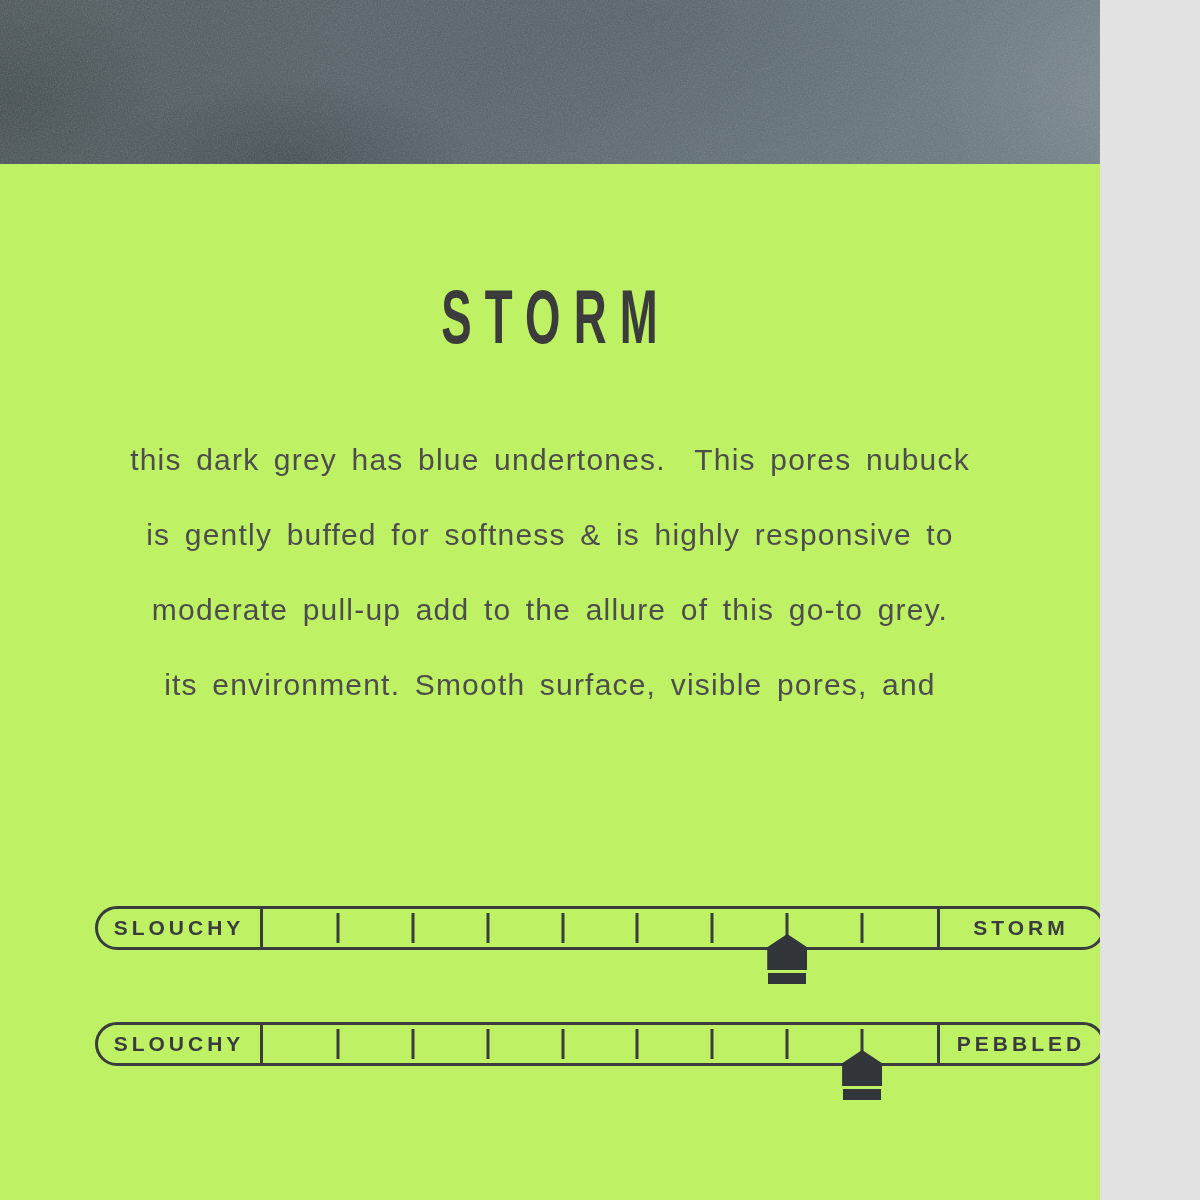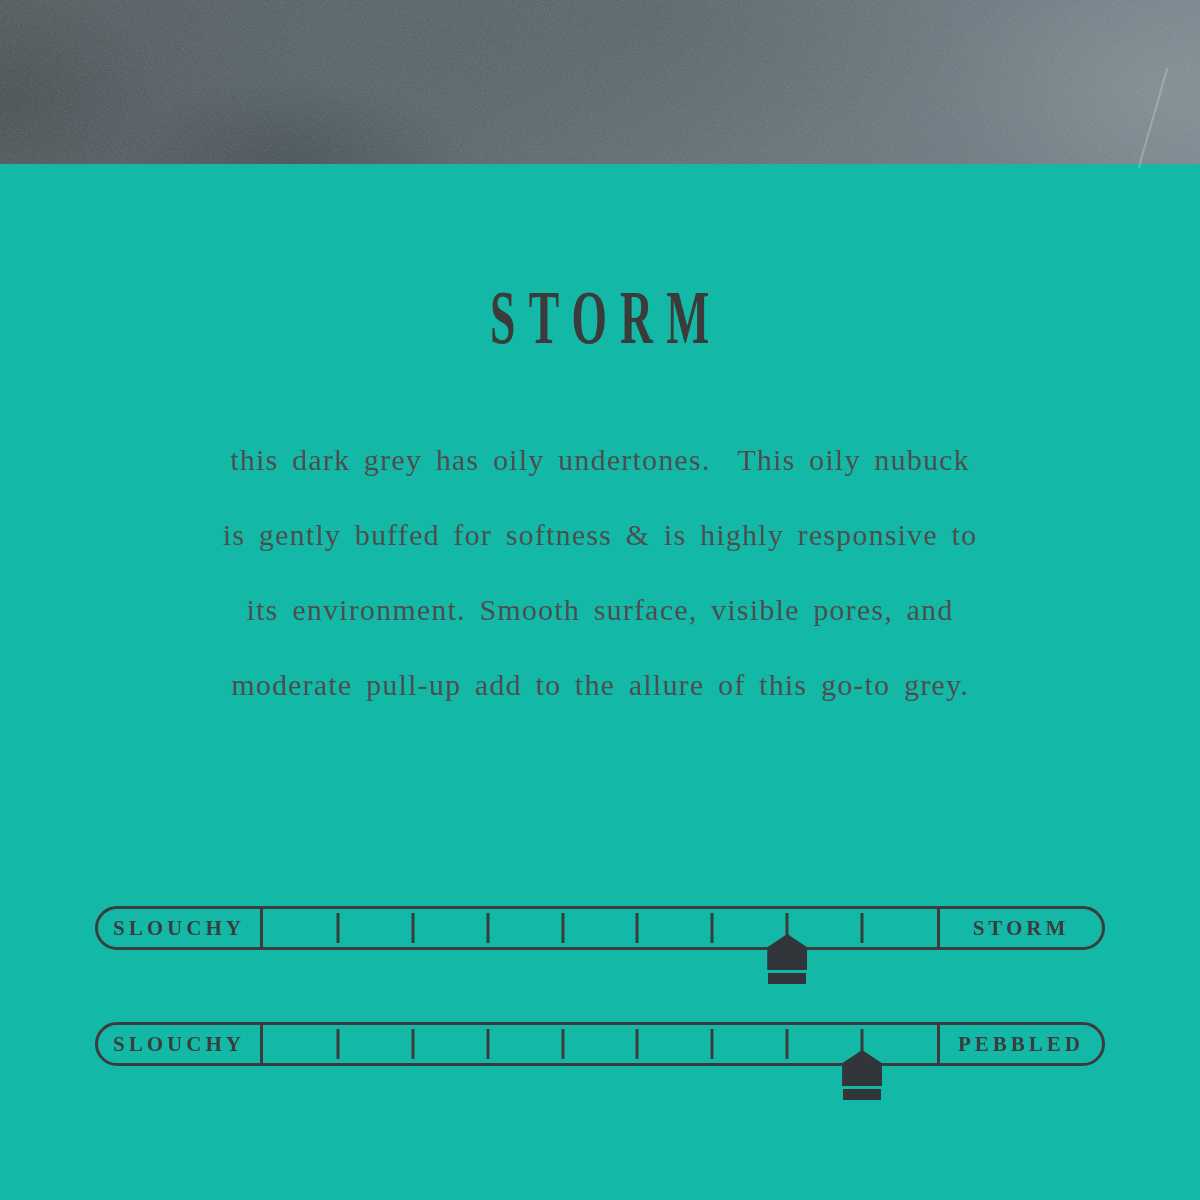--- a/index.html
+++ b/index.html
@@ -2,23 +2,22 @@
 <html><head>
 <meta charset="utf-8">
 <style>
   html,body{margin:0;padding:0;}
   body{
     width:1200px;height:1200px;
     font-family:"Liberation Sans", sans-serif;
     background:#e1e2e1;
   }
   .page{
-    position:relative;width:1200px;height:1200px;overflow:hidden;
-    background:#14b8a6;
-    font-family:Liberation Serif, serif;
+    position:relative;width:1100px;height:1200px;overflow:hidden;
+    background:#bef264;
   }
 
   
   .hero{
     position:absolute;left:0;top:0;width:1200px;height:164px;
     background:
       radial-gradient(260px 120px at 24% 98%, rgba(28,38,42,0.28), transparent 70%),
       radial-gradient(220px 150px at 1% 60%, rgba(28,38,42,0.22), transparent 70%),
       radial-gradient(420px 200px at 55% 10%, rgba(20,28,32,0.10), transparent 75%),
       radial-gradient(320px 180px at 97% 55%, rgba(255,255,255,0.10), transparent 72%),
@@ -97,24 +96,24 @@
         </filter>
       </defs>
       <rect width="1200" height="164" filter="url(#grainF)" opacity="0.22"></rect>
     </svg>
     <div class="scratch"></div>
   </div>
 
   <h1 class="title"><span class="title-inner">STORM</span></h1>
 
   <div class="desc">
-      <div class="desc-line">this dark grey has oily undertones.  This oily nubuck</div>
+      <div class="desc-line">this dark grey has blue undertones.  This pores nubuck</div>
       <div class="desc-line">is gently buffed for softness &amp; is highly responsive to</div>
+      <div class="desc-line">moderate pull-up add to the allure of this go-to grey.</div>
       <div class="desc-line">its environment. Smooth surface, visible pores, and</div>
-      <div class="desc-line">moderate pull-up add to the allure of this go-to grey.</div>
     </div>
 
   <div class="scale scale-1">
     <div class="scale-label left">SLOUCHY</div>
     <div class="scale-track">
       <div class="scale-marker" style="left: 77.7778%;">
         <div class="marker-pointer"></div>
         <div class="marker-base"></div>
       </div>
     <div class="tick" style="left: 11.1111%;"></div>

